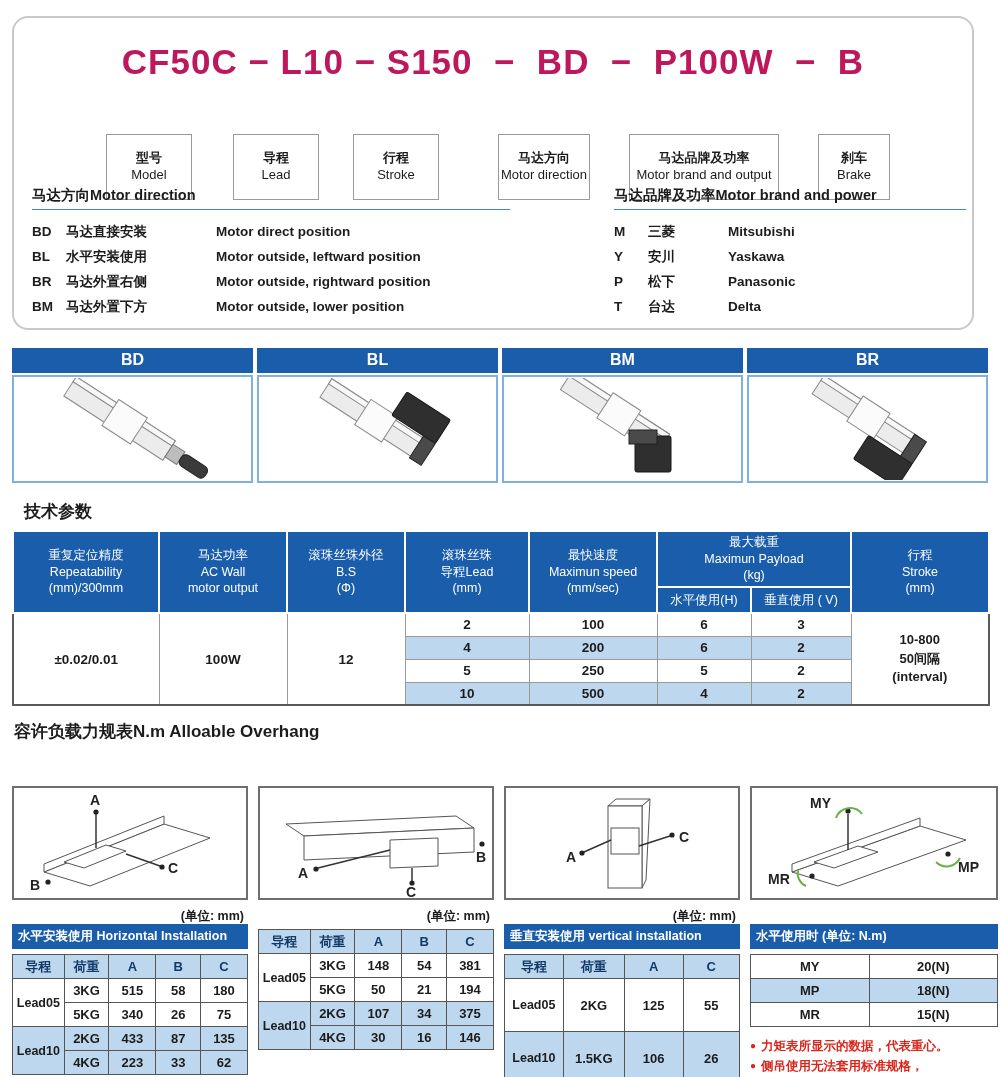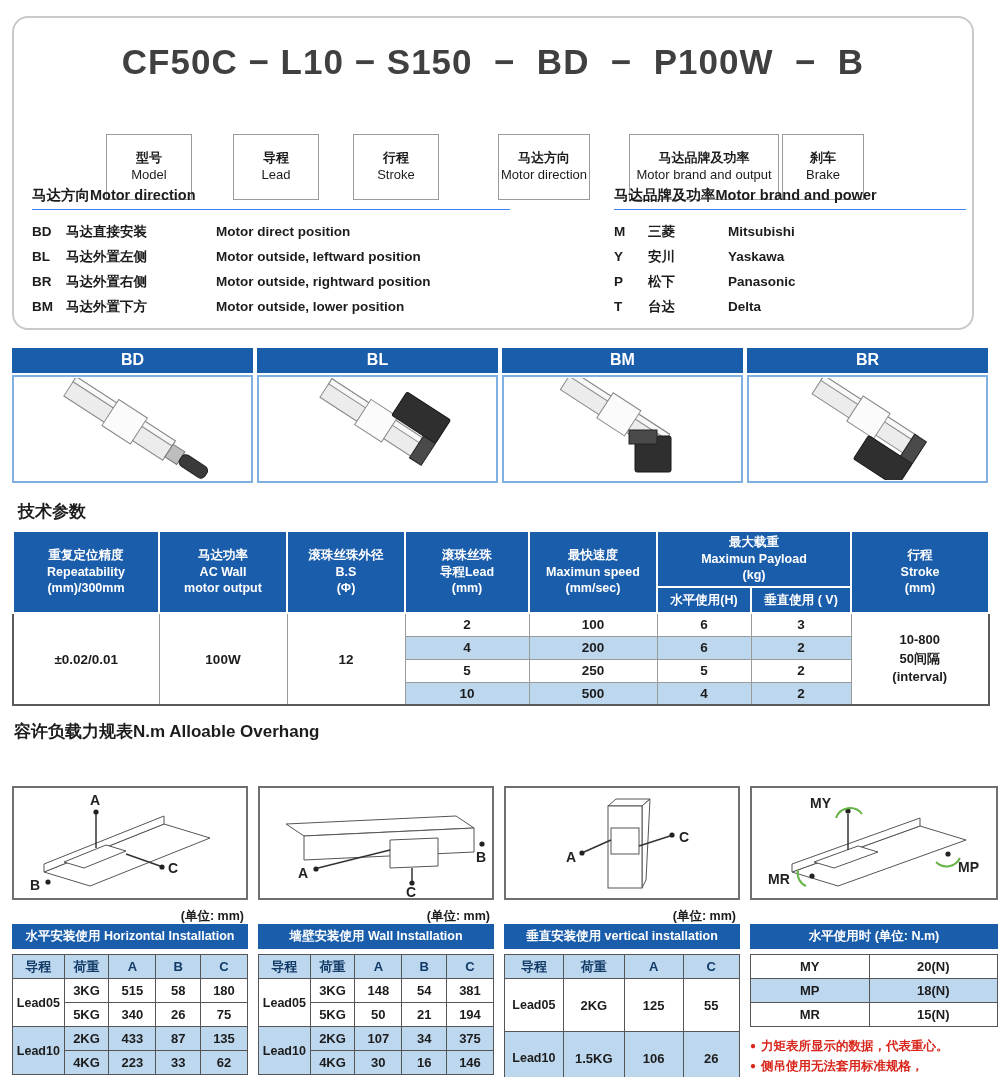--- a/index.html
+++ b/index.html
@@ -6,21 +6,21 @@
   body {
     width: 1000px; height: 1077px; position: relative; overflow: hidden;
     background: #fff; color: #1c1c1c;
     font-family: "Liberation Sans", "DejaVu Sans", sans-serif;
   }
 
   
   .top-box { position: absolute; left: 12px; top: 16px; width: 962px; height: 314px;
              border: 2px solid #c9c9c9; border-radius: 16px; background: #fff; }
   .model-line { margin-top: 24px; text-align: center; font-size: 35px; font-weight: bold;
-                color: #404040; white-space: pre; letter-spacing: 1px; }
+                color: #be185d; white-space: pre; letter-spacing: 1px; }
   .spec-box { position: absolute; top: 72px; height: 66px; border: 1px solid #9a9a9a;
               background: #fff; display: flex; flex-direction: column; align-items: center;
               justify-content: center; text-align: center; font-size: 13px; line-height: 1.3;
               padding: 2px; margin-top: 44px; }
   .spec-box .zh { font-weight: bold; }
   .legend { position: absolute; top: 168px; }
   .lg-left  { left: 18px;  width: 478px; }
   .lg-right { left: 600px; width: 352px; }
   .legend-title { font-weight: bold; font-size: 14.5px; border-bottom: 1px solid #3b82f6;
                   padding-bottom: 4px; margin-bottom: 9px; }
@@ -32,41 +32,41 @@
 
   
   .variant-row { position: absolute; left: 12px; top: 348px; width: 976px; display: flex; gap: 4px; }
   .variant { flex: 1; }
   .variant-header { background: #1a5dab; color: #fff; font-weight: bold; font-size: 16px;
                     text-align: center; padding: 3px 0 4px; }
   .variant-img { margin-top: 2px; border: 2px solid #7fb0df; height: 108px; background: #fff;
                  display: flex; align-items: center; justify-content: center; }
 
   
-  .tech-title { position: absolute; left: 18px; top: 500px; font-size: 17px; font-weight: bold; }
+  .tech-title { position: absolute; left: 24px; top: 500px; font-size: 17px; font-weight: bold; }
   .tech-table { position: absolute; left: 12px; top: 530px; width: 976px;
                 border-collapse: collapse; table-layout: fixed; border: 2px solid #5a5a5a; }
-  .tech-table th { background: #1a5dab; color: #fff; font-weight: bold; font-size: 12.5px;
+  .tech-table th { background: #1a5dab; color: #fff; font-weight: normal; font-size: 12.5px;
                    border: 2px solid #fff; padding: 2px; line-height: 1.32; }
   .tech-table tr.hdr1 th { height: 56px; }
   .tech-table tr.hdr2 th { height: 26px; }
   .tech-table td { border: 1px solid #9a9a9a; text-align: center; font-weight: bold;
                    font-size: 13.5px; height: 23px; padding: 1px; background: #fff; }
   .tech-table tr.alt td.var { background: #bdd7ee; }
   .tech-table td.stroke { line-height: 1.45; font-size: 13px; }
 
   
   .ov-title-line { position: absolute; left: 14px; top: 720px; font-size: 17px; font-weight: bold; }
   .ov-grid { position: absolute; left: 12px; top: 786px; width: 976px; display: flex; gap: 10px; }
   .ov-col { flex: 1; display: flex; flex-direction: column; }
   .diag-box { border: 2px solid #6f6f6f; height: 114px; background: #fff; }
   .unit-label { text-align: right; font-size: 12.5px; font-weight: bold;
                 height: 24px; padding: 8px 4px 0 0; }
   .ov-bar { background: #1a5dab; color: #fff; font-weight: bold; font-size: 12.5px;
-            padding: 4px 6px; white-space: nowrap; overflow: hidden; text-align: center; }
+            padding: 4px 6px; white-space: nowrap; overflow: hidden; }
   .ov-table { width: 100%; border-collapse: collapse; margin-top: 5px; table-layout: fixed; }
   .ov-table th { background: #bdd7ee; color: #113a67; font-size: 13px;
                  border: 1px solid #555; height: 24px; padding: 1px; }
   .ov-table td { border: 1px solid #555; text-align: center; font-weight: bold;
                  font-size: 13px; height: 24px; padding: 1px; background: #fff; }
   .ov-table tr.blue td { background: #bdd7ee; }
   .ov-table td.lead { font-size: 12.5px; }
   .ov-table tr.tall td { height: 53px; }
   .notes { margin-top: 9px; color: #d9261c; font-weight: bold; font-size: 12.5px; line-height: 1.6; }
   .note { display: flex; gap: 5px; }
@@ -94,35 +94,35 @@
     <div class="en">Stroke</div>
   </div>
   <div class="spec-box" style="left:484px;width:92px;">
     <div class="zh">马达方向</div>
     <div class="en">Motor direction</div>
   </div>
   <div class="spec-box" style="left:615px;width:150px;">
     <div class="zh">马达品牌及功率</div>
     <div class="en">Motor brand and output</div>
   </div>
-  <div class="spec-box" style="left:768px;width:82px;">
+  <div class="spec-box" style="left:804px;width:72px;">
     <div class="zh">刹车</div>
     <div class="en">Brake</div>
   </div>
 
   <div class="legend lg-left">
     <div class="legend-title">马达方向Motor direction</div>
     <div class="legend-row">
       <span class="code">BD</span>
       <span class="zh">马达直接安装</span>
       <span class="en">Motor direct position</span>
     </div>
     <div class="legend-row">
       <span class="code">BL</span>
-      <span class="zh">马达外置左侧</span>
+      <span class="zh">水平安装使用</span>
       <span class="en">Motor outside, leftward position</span>
     </div>
     <div class="legend-row">
       <span class="code">BR</span>
       <span class="zh">马达外置右侧</span>
       <span class="en">Motor outside, rightward position</span>
     </div>
     <div class="legend-row">
       <span class="code">BM</span>
       <span class="zh">马达外置下方</span>
@@ -382,21 +382,20 @@
         <circle cx="56" cy="81" r="2.6" fill="#222"></circle>
         <text x="38" y="90">A</text>
         <circle cx="222" cy="56" r="2.6" fill="#222"></circle>
         <text x="216" y="74">B</text>
         <line x1="152" y1="80" x2="152" y2="94" stroke="#333" stroke-width="1.5"></line>
         <circle cx="152" cy="95" r="2.6" fill="#222"></circle>
         <text x="146" y="109">C</text>
       </svg>
     </div>
     <div class="unit-label">(单位: mm)</div>
-    <div class="ov-bar">墙壁安装使用 Wall Installation</div>
     <table class="ov-table">
       <colgroup>
           <col style="width:22%">
           <col style="width:19%">
           <col style="width:20%">
           <col style="width:19%">
           <col style="width:20%">
         </colgroup>
       <tbody>
           <tr>

